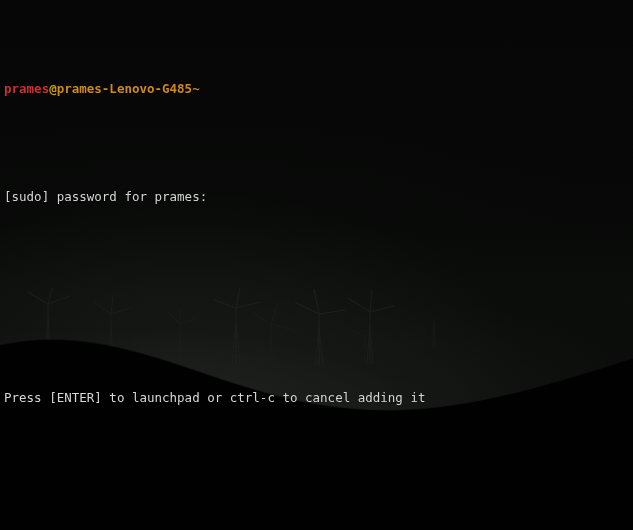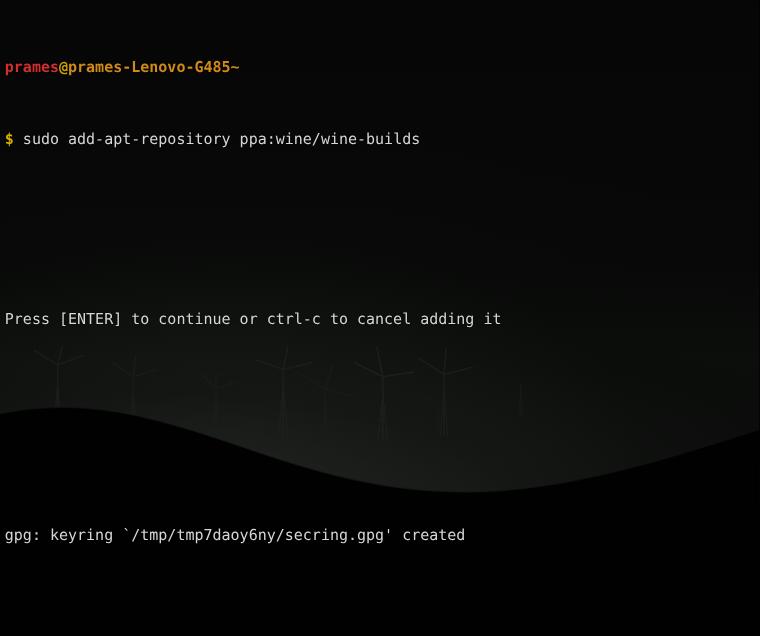--- a/index.html
+++ b/index.html
@@ -51,21 +51,21 @@
     inset: 0;
     padding: 3px 4px 0 4px;
     box-sizing: border-box;
     font-size: 12.5px;
     line-height: 15px;
     color: #d6d6d6;
     white-space: pre;
     letter-spacing: 0px;
     text-shadow: 0 0 1px rgba(0,0,0,0.9);
   }
-  .line { height: 15px; white-space: pre; }
+  .line { height: 15px; white-space: pre; margin-top: 33px; }
   .user   { color: #cf2f2f; font-weight: bold; }
   .at     { color: #c8a400; font-weight: bold; }
   .host   { color: #d08a17; font-weight: bold; }
   .dollar { color: #d8b000; font-weight: bold; }
   .out    { color: #d6d6d6; }
 </style>
 </head>
 <body>
 
 <div id="terminal">
@@ -194,27 +194,27 @@
         <path d="M0,45 C70,30 130,48 200,72 C275,98 330,112 400,110 C470,108 540,88 633,58 L633,230 L0,230 Z" fill="#010101"></path>
         <path d="M0,45 C70,30 130,48 200,72 C275,98 330,112 400,110 C470,108 540,88 633,58" fill="none" stroke="#0f120f" stroke-width="1.2" opacity=".5"></path>
       </svg>
     </div>
   </div>
 
   <div id="screen">
 
     <div class="line"><span class="user">prames</span><span class="at">@</span><span class="host">prames-Lenovo-G485~</span></div>
 
-    <div class="line"><span class="dollar">$</span><span class="out"> sudo add-apt-repository ppa:wine/wine-builds</span></div>
-
+
+    <div class="line out">[sudo] password for prames:</div>
 
     <div class="line out"></div>
 
 
-    <div class="line out">Press [ENTER] to continue or ctrl-c to cancel adding it</div>
+    <div class="line out">Press [ENTER] to launchpad or ctrl-c to cancel adding it</div>
 
     <div class="line out"></div>
 
     <div class="line out"></div>
 
     <div class="line out">gpg: keyring `/tmp/tmp7daoy6ny/secring.gpg' created</div>
 
     
 
     

